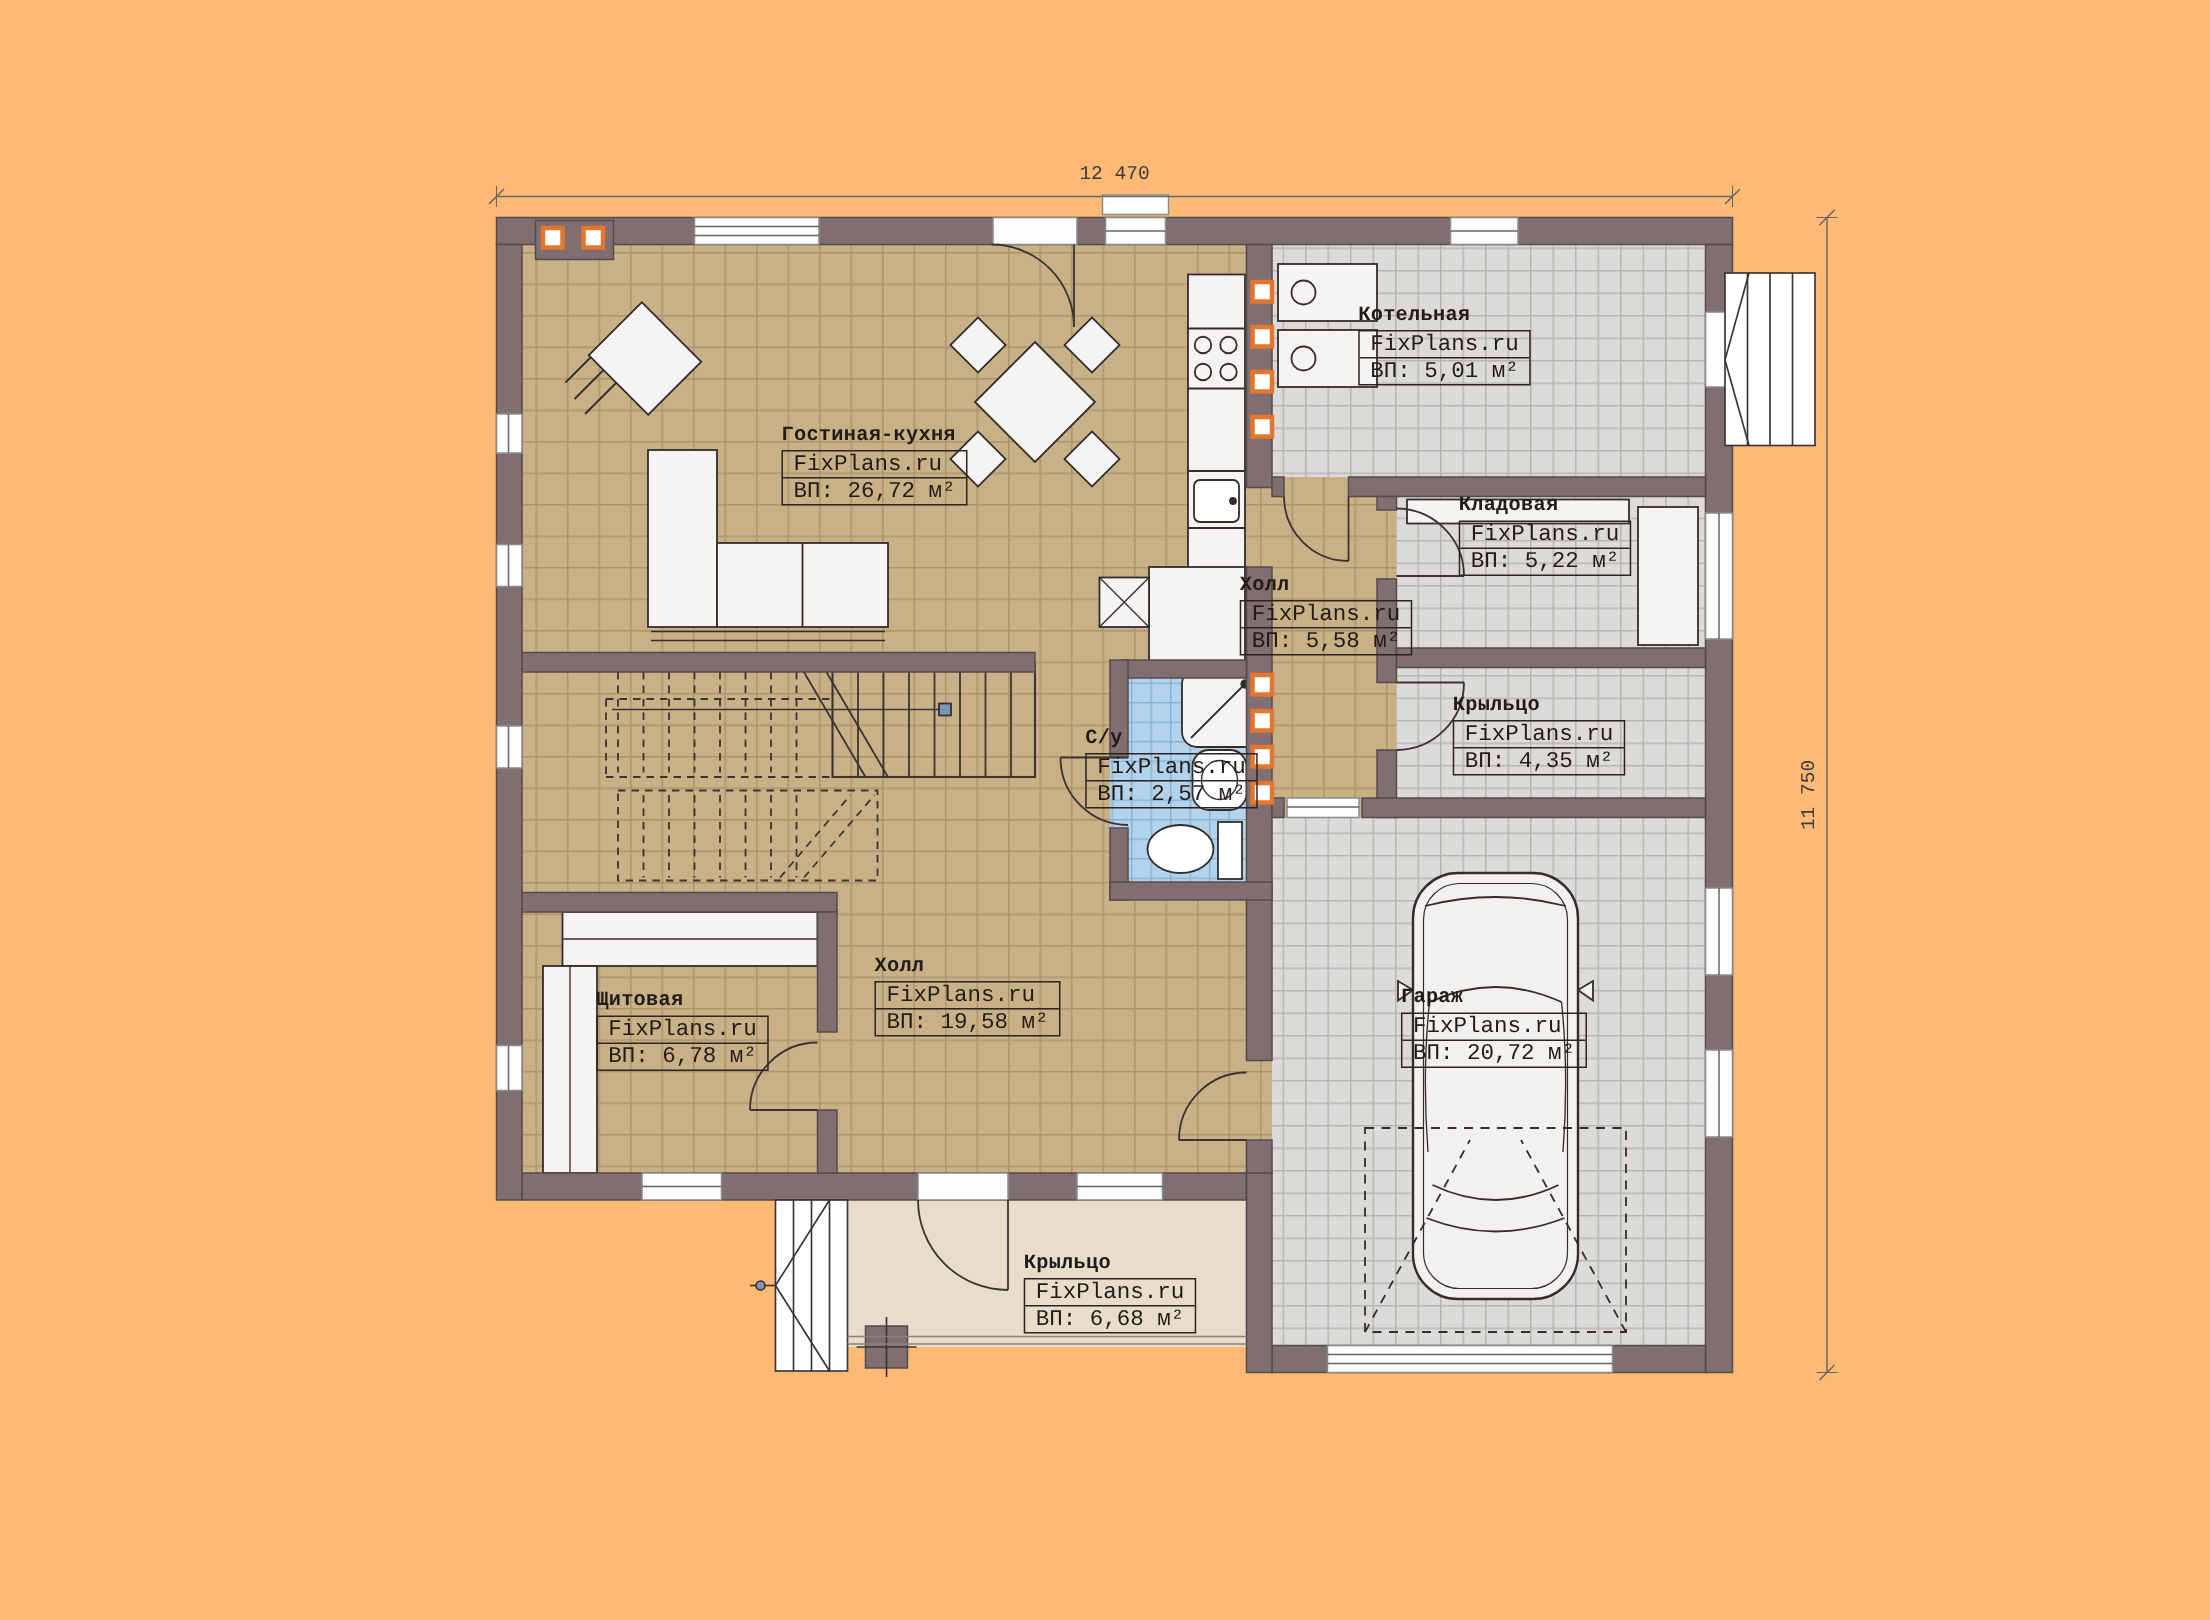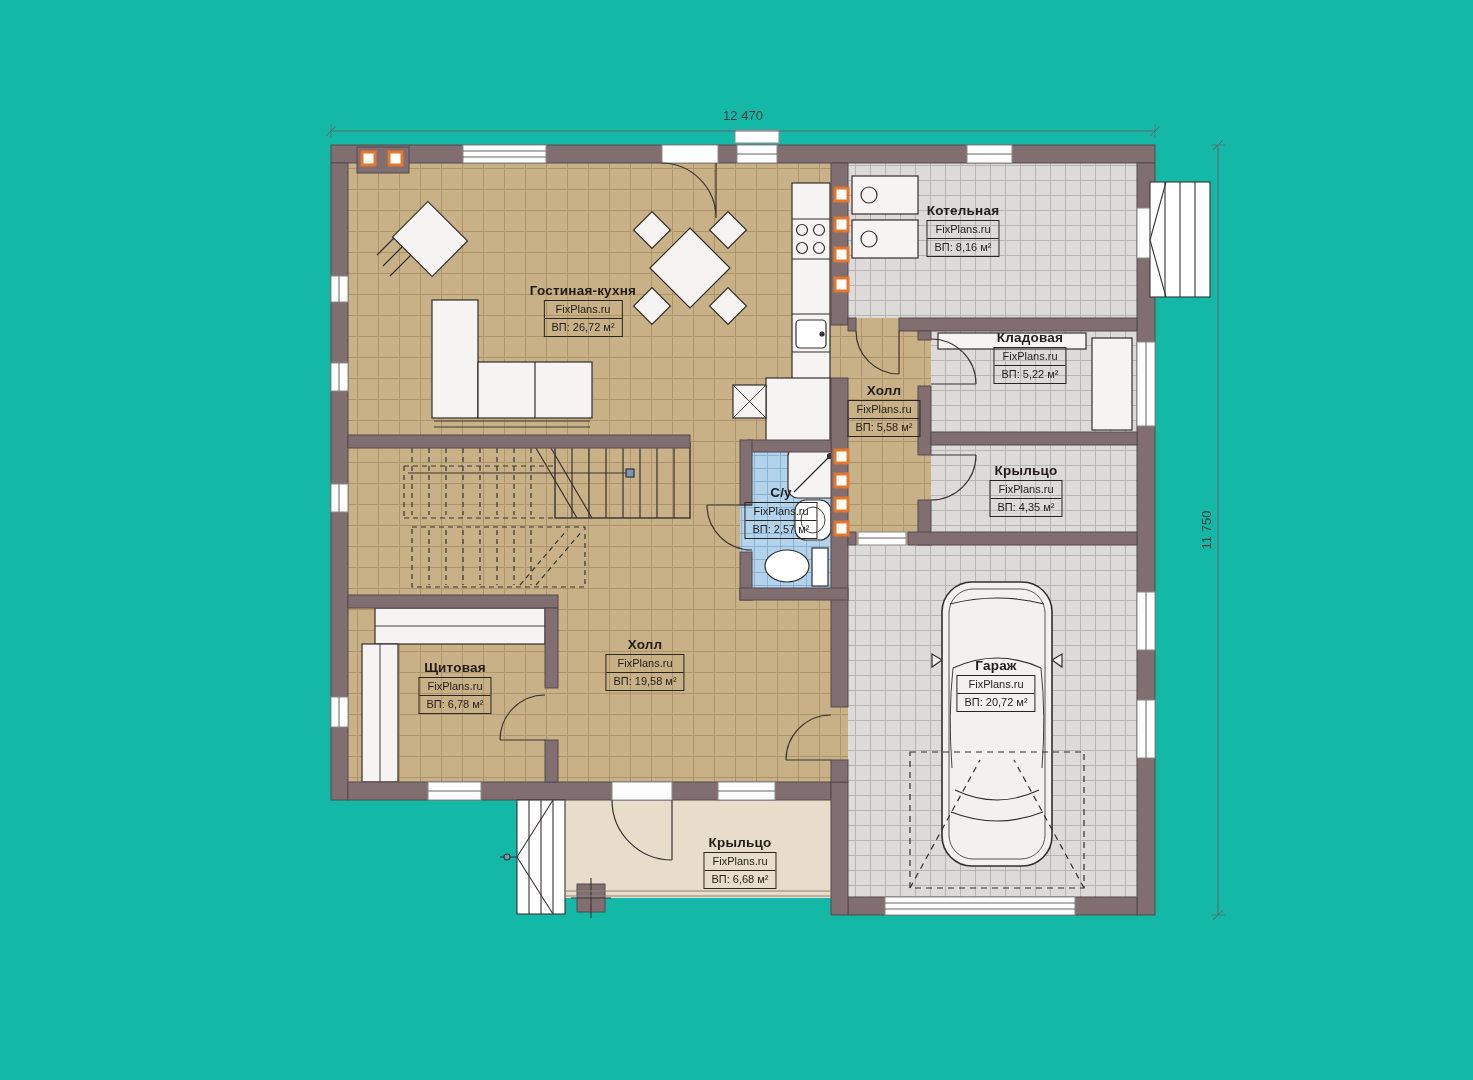--- a/index.html
+++ b/index.html
@@ -1,22 +1,22 @@
 <!DOCTYPE html>
 <html><head>
 <meta charset="utf-8">
 <style>
   html,body{margin:0;padding:0;background:#ffffff;}
-  .stage{position:relative;width:1473px;height:1080px;background:#14b8a6;overflow:hidden;
-         font-family:Liberation Sans, sans-serif;}
+  .stage{position:relative;width:1473px;height:1080px;background:#fdba74;overflow:hidden;
+         font-family:Liberation Mono, monospace;}
   .plan-svg{position:absolute;left:0;top:0;}
-  .room-label{position:absolute;transform:translateX(-50%);text-align:center;color:#221c18;white-space:nowrap;z-index:5;}
+  .room-label{position:absolute;transform:translateX(-50%);text-align:left;color:#221c18;white-space:nowrap;z-index:5;}
   .rname{font-weight:700;font-size:13.5px;letter-spacing:.2px;margin-bottom:2px;}
   .rbox{display:inline-block;border:1.5px solid #2b2420;}
-  .rrow{font-size:11px;line-height:17px;padding:0 7px;}
+  .rrow{font-size:15px;line-height:17px;padding:0 7px;}
   .rrow.r1{border-bottom:1.5px solid #2b2420;}
   .dim{position:absolute;font-size:13px;color:#3c3c3c;z-index:4;}
   .dim-top{left:743px;top:108px;transform:translateX(-50%);}
   .dim-right{left:1206px;top:530px;transform:translate(-50%,-50%) rotate(-90deg);}
 </style>
 </head>
 <body>
 
 <div class="stage">
 
@@ -253,21 +253,21 @@
   <div class="rbox">
     <div class="rrow r1">FixPlans.ru</div>
     <div class="rrow">ВП: 26,72 м²</div>
   </div>
 </div>
 
 <div class="room-label" style="left:963px;top:203px">
   <div class="rname">Котельная</div>
   <div class="rbox">
     <div class="rrow r1">FixPlans.ru</div>
-    <div class="rrow">ВП: 8,16 м²</div>
+    <div class="rrow">ВП: 5,01 м²</div>
   </div>
 </div>
 
 <div class="room-label" style="left:1030px;top:330px">
   <div class="rname">Кладовая</div>
   <div class="rbox">
     <div class="rrow r1">FixPlans.ru</div>
     <div class="rrow">ВП: 5,22 м²</div>
   </div>
 </div>

